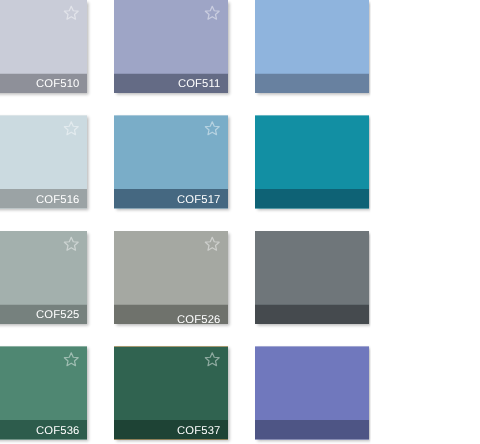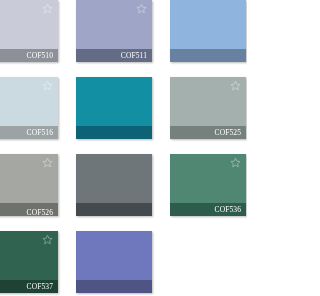--- a/index.html
+++ b/index.html
@@ -69,21 +69,21 @@
     box-sizing: border-box;
     padding-right: 5px;
   }
 
   .swatch-label {
     color: #ffffff;
     font-size: 7.5px;
     letter-spacing: 0.1px;
     line-height: 1;
     white-space: nowrap;
-    font-family: Liberation Serif, serif;
+    font-family: Liberation Sans, sans-serif;
   }
 </style>
 </head>
 <body>
 
 <div id="swatch-grid">
     <div class="swatch-card" style="background: rgb(201, 204, 216);">
       <div class="swatch-body" style="background: rgb(201, 204, 216);">
         <span class="star-icon">
           <svg viewBox="0 0 24 24" aria-hidden="true">
@@ -118,20 +118,32 @@
         <span class="star-icon">
           <svg viewBox="0 0 24 24" aria-hidden="true">
             <path d="M12 2.6 L14.9 9.1 L22 9.8 L16.7 14.5 L18.2 21.4 L12 17.8 L5.8 21.4 L7.3 14.5 L2 9.8 L9.1 9.1 Z" fill="none" stroke="#ffffff" stroke-width="1.8" stroke-linejoin="round"></path>
           </svg>
         </span>
       </div>
       <div class="swatch-label-band" style="background: rgb(155, 163, 165);">
         <span class="swatch-label">COF516</span>
       </div>
     </div>
+    <div class="swatch-card" style="background: rgb(122, 173, 200);">
+      <div class="swatch-body" style="background: rgb(122, 173, 200);">
+        <span class="star-icon">
+          <svg viewBox="0 0 24 24" aria-hidden="true">
+            <path d="M12 2.6 L14.9 9.1 L22 9.8 L16.7 14.5 L18.2 21.4 L12 17.8 L5.8 21.4 L7.3 14.5 L2 9.8 L9.1 9.1 Z" fill="none" stroke="#ffffff" stroke-width="1.8" stroke-linejoin="round"></path>
+          </svg>
+        </span>
+      </div>
+      <div class="swatch-label-band" style="background: rgb(69, 104, 129);">
+        <span class="swatch-label">COF517</span>
+      </div>
+    </div>
     <div class="swatch-card" style="background: rgb(18, 143, 163);">
       <div class="swatch-body" style="background: rgb(18, 143, 163);"></div>
       <div class="swatch-label-band" style="background: rgb(14, 98, 117);">
         <span class="swatch-label"></span>
       </div>
     </div>
     <div class="swatch-card" style="background: rgb(163, 176, 173);">
       <div class="swatch-body" style="background: rgb(163, 176, 173);">
         <span class="star-icon">
           <svg viewBox="0 0 24 24" aria-hidden="true">

